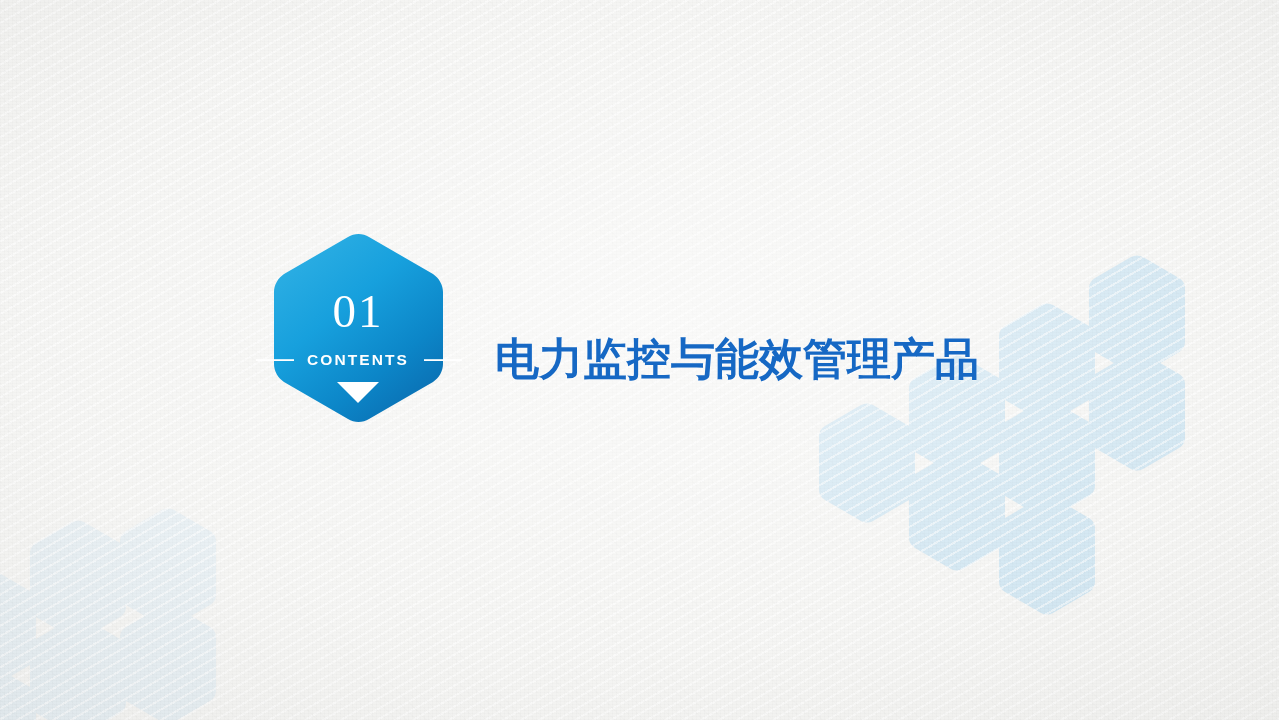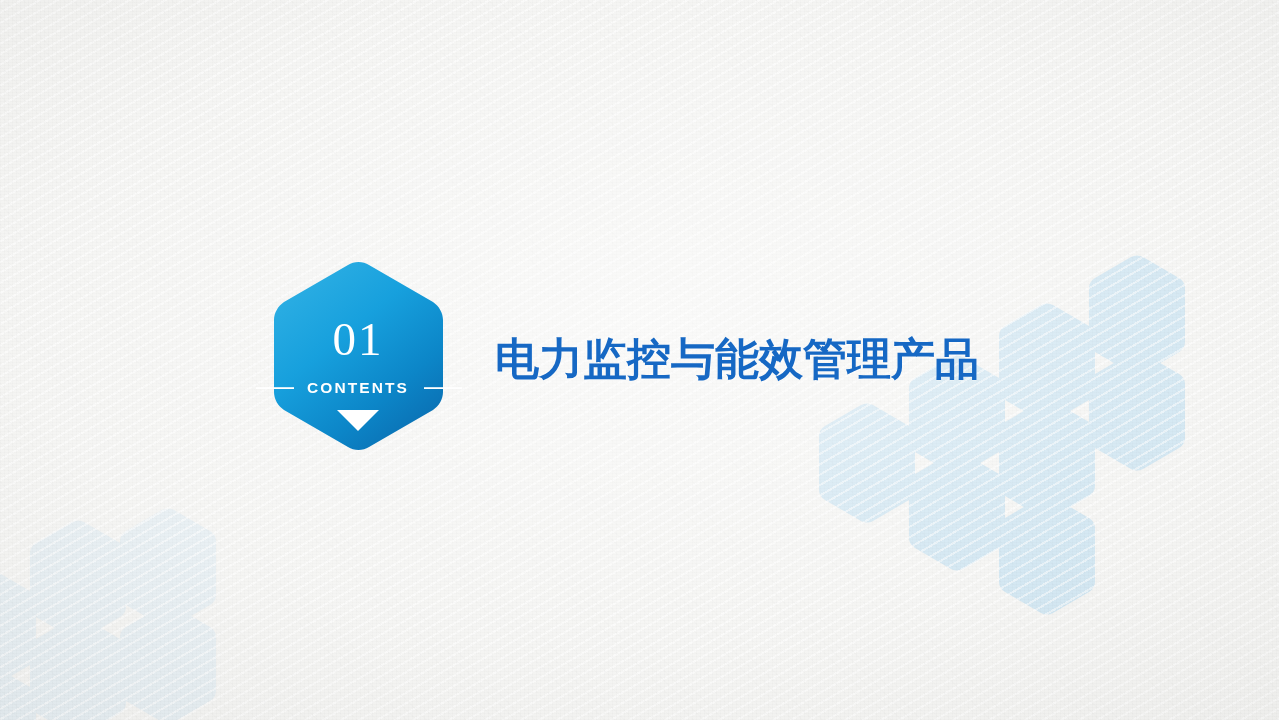--- a/index.html
+++ b/index.html
@@ -50,21 +50,21 @@
   }
   .hex-cluster svg { display: block; overflow: visible; }
 
   #hex-cluster-right { left: 845px; top: 325px; }
   #hex-cluster-bottom-left { left: -80px; top: 520px; }
 
   
   #contents-badge {
     position: absolute;
     left: 262px;
-    top: 256px;
+    top: 228px;
     width: 200px;
     height: 200px;
     z-index: 5;
   }
   #contents-badge svg { display: block; overflow: visible; }
 
   .badge-number {
     font-family: "Liberation Serif", "DejaVu Serif", serif;
     font-size: 47px;
     fill: #ffffff;

